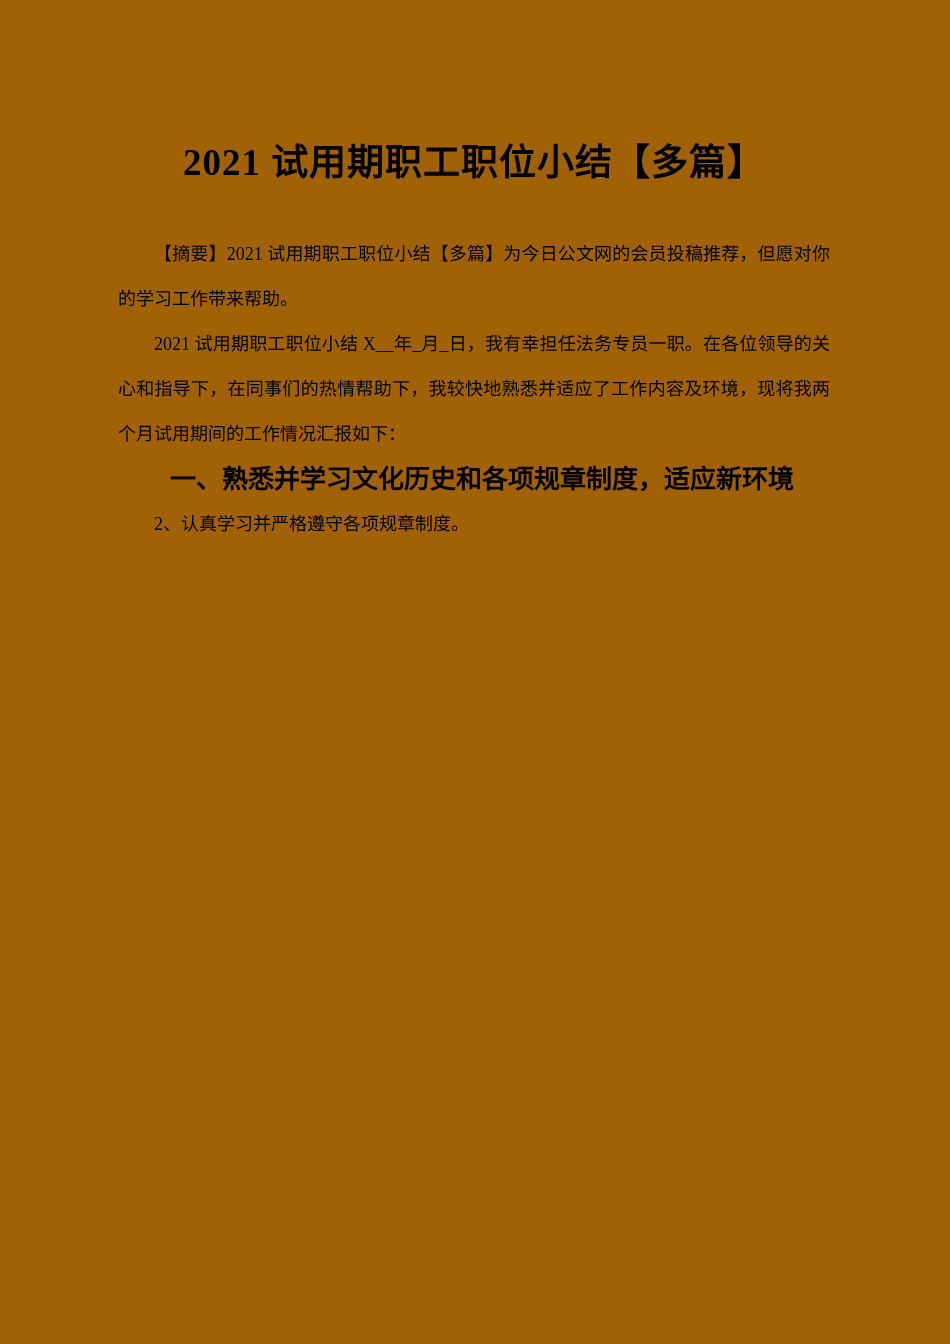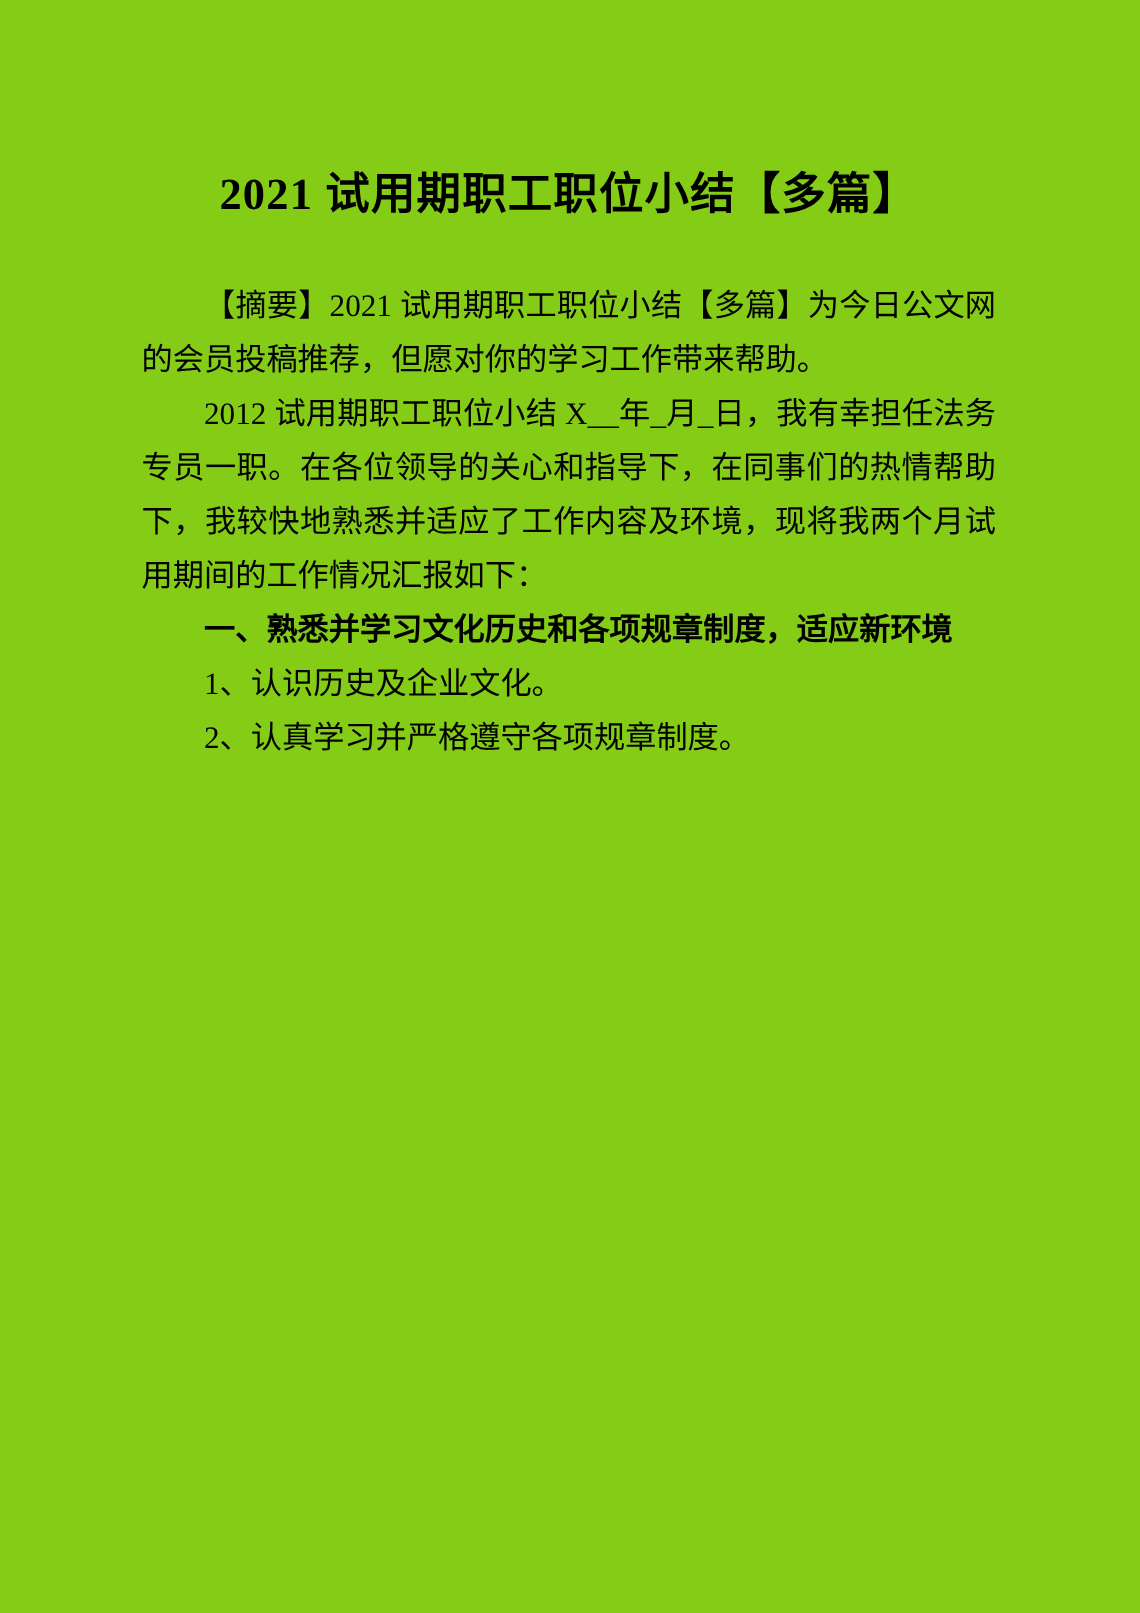--- a/index.html
+++ b/index.html
@@ -5,41 +5,41 @@
   html, body {
     margin: 0;
     padding: 0;
     background: #ffffff;
   }
   .page {
     position: relative;
     width: 950px;
     height: 1344px;
     margin: 0 auto;
-    background: #84cc16;
+    background: #a16207;
     color: #000000;
     overflow: hidden;
     box-sizing: border-box;
     padding: 132px 120px 0 118px;
   }
   .doc-title {
     margin: 0 0 38px 0;
     font-family: "Liberation Serif", "DejaVu Serif", serif;
     font-weight: bold;
     font-size: 37px;
     line-height: 62px;
     text-align: center;
     letter-spacing: 1px;
     color: #000000;
   }
   .body-para {
     margin: 0;
     font-family: "Liberation Serif", "DejaVu Serif", serif;
     font-weight: normal;
-    font-size: 26px;
+    font-size: 18px;
     line-height: 45px;
     text-align: justify;
     text-justify: inter-ideograph;
     text-indent: 2em;
     color: #000000;
   }
   .heading-para {
     margin: 0;
     font-family: Liberation Serif, serif;
     font-weight: bold;
@@ -53,21 +53,20 @@
 </style>
 </head>
 <body>
 
 <div class="page">
   <h1 class="doc-title">2021 试用期职工职位小结【多篇】</h1>
 
   <p class="body-para">【摘要】2021 试用期职工职位小结【多篇】为今日公文网的会员投稿推荐，但愿对你的学习工作带来帮助。</p>
 
 
-  <p class="body-para">2012 试用期职工职位小结 X__年_月_日，我有幸担任法务专员一职。在各位领导的关心和指导下，在同事们的热情帮助下，我较快地熟悉并适应了工作内容及环境，现将我两个月试用期间的工作情况汇报如下：</p>
+  <p class="body-para">2021 试用期职工职位小结 X__年_月_日，我有幸担任法务专员一职。在各位领导的关心和指导下，在同事们的热情帮助下，我较快地熟悉并适应了工作内容及环境，现将我两个月试用期间的工作情况汇报如下：</p>
 
   <p class="heading-para">一、熟悉并学习文化历史和各项规章制度，适应新环境</p>
 
-  <p class="body-para">1、认识历史及企业文化。</p>
 
 
   <p class="body-para">2、认真学习并严格遵守各项规章制度。</p>
 </div>
 
 </body></html>

